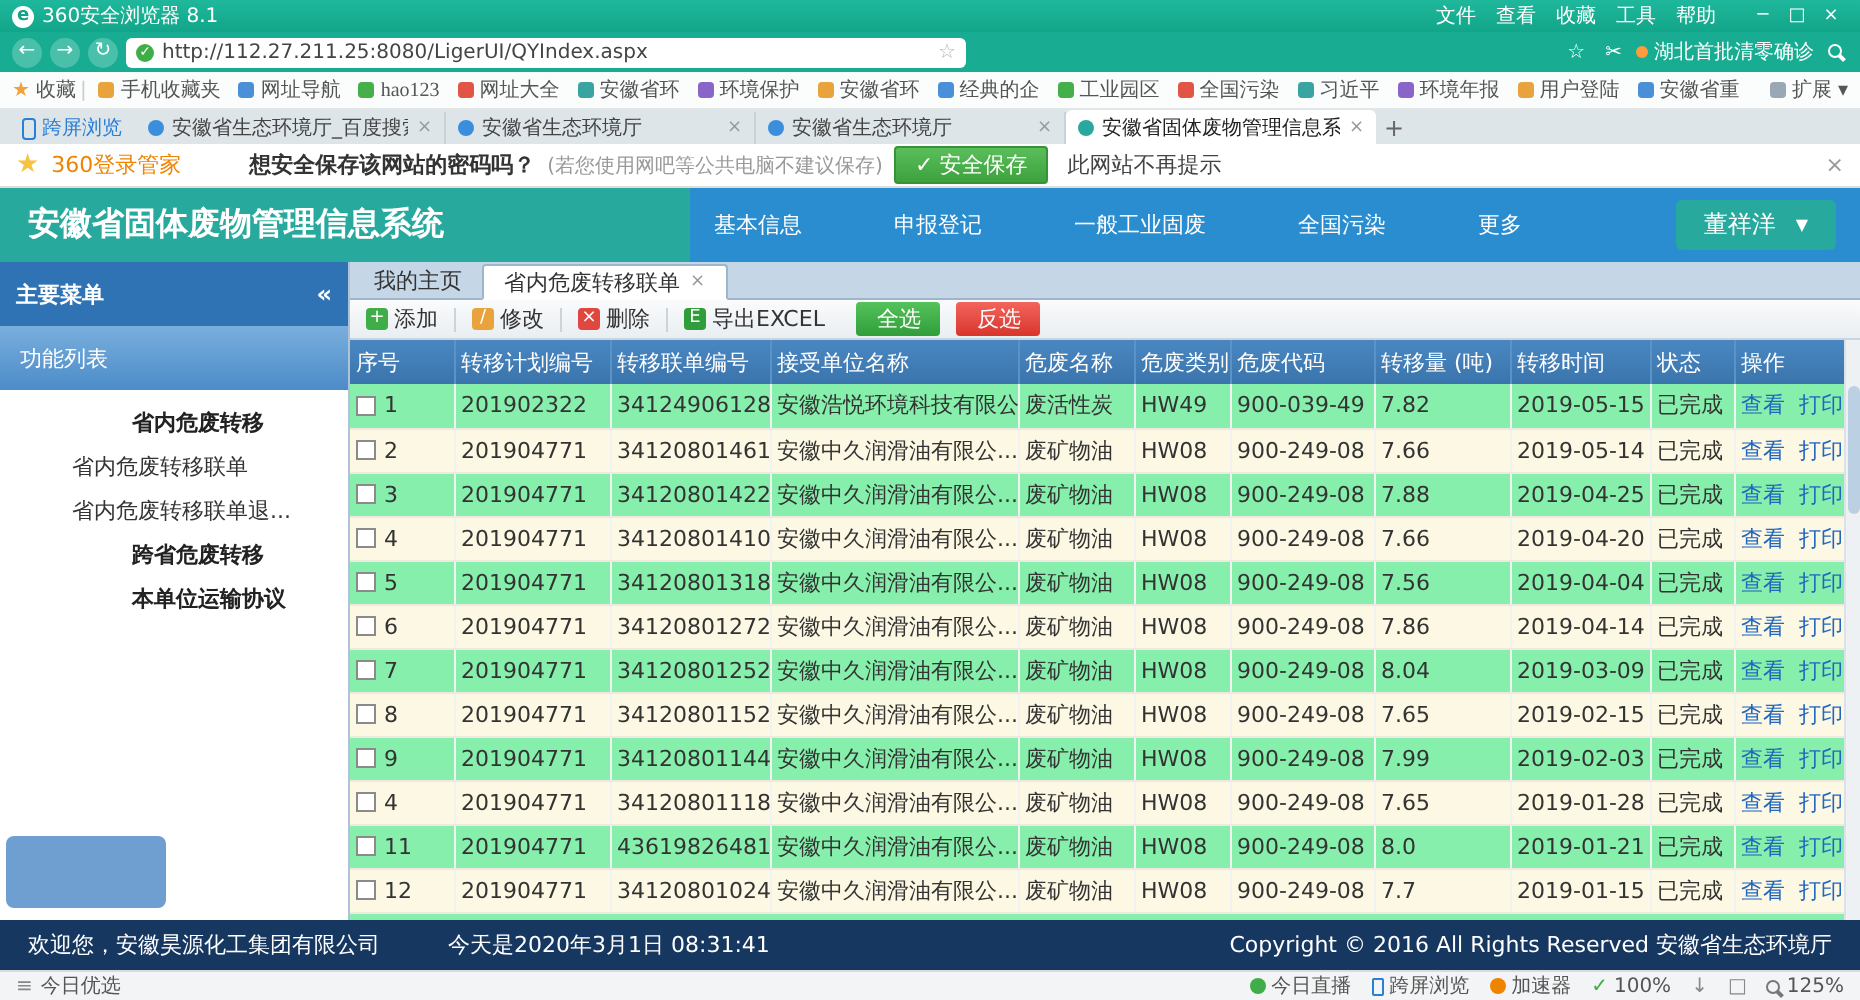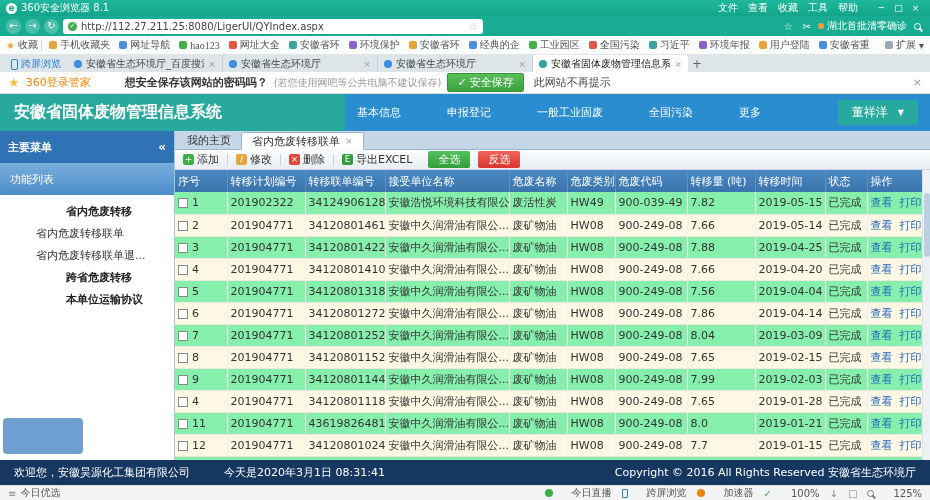--- a/index.html
+++ b/index.html
@@ -127,21 +127,21 @@
   
   .appfooter{height:25px;flex:none;background:#163760;color:#fff;display:flex;align-items:center;
     font-size:11px;padding:0 14px;gap:34px;}
   .fcopy{margin-left:auto;}
 
   
   .statusbar{height:15px;flex:none;background:#f3f4f5;border-top:1px solid #d8dadc;display:flex;align-items:center;
     font-size:10px;color:#555;padding:0 8px;}
   .sbleft{display:flex;gap:4px;align-items:center;}
   .sbright{margin-left:auto;display:flex;gap:10px;align-items:center;}
-  .sbitem{display:flex;gap:19px;align-items:center;}
+  .sbitem{display:flex;gap:3px;align-items:center;}
   .dot-green{width:8px;height:8px;border-radius:50%;background:#3fae49;}
   .rect-blue{width:6px;height:9px;border:1px solid #2a7fd4;border-radius:1px;}
   .dot-orange{width:8px;height:8px;border-radius:50%;background:#f08300;}
   .gcheck{color:#3fae49;}
   .gico{color:#888;}
 </style>
 </head>
 <body>
 
 <div id="screen">

